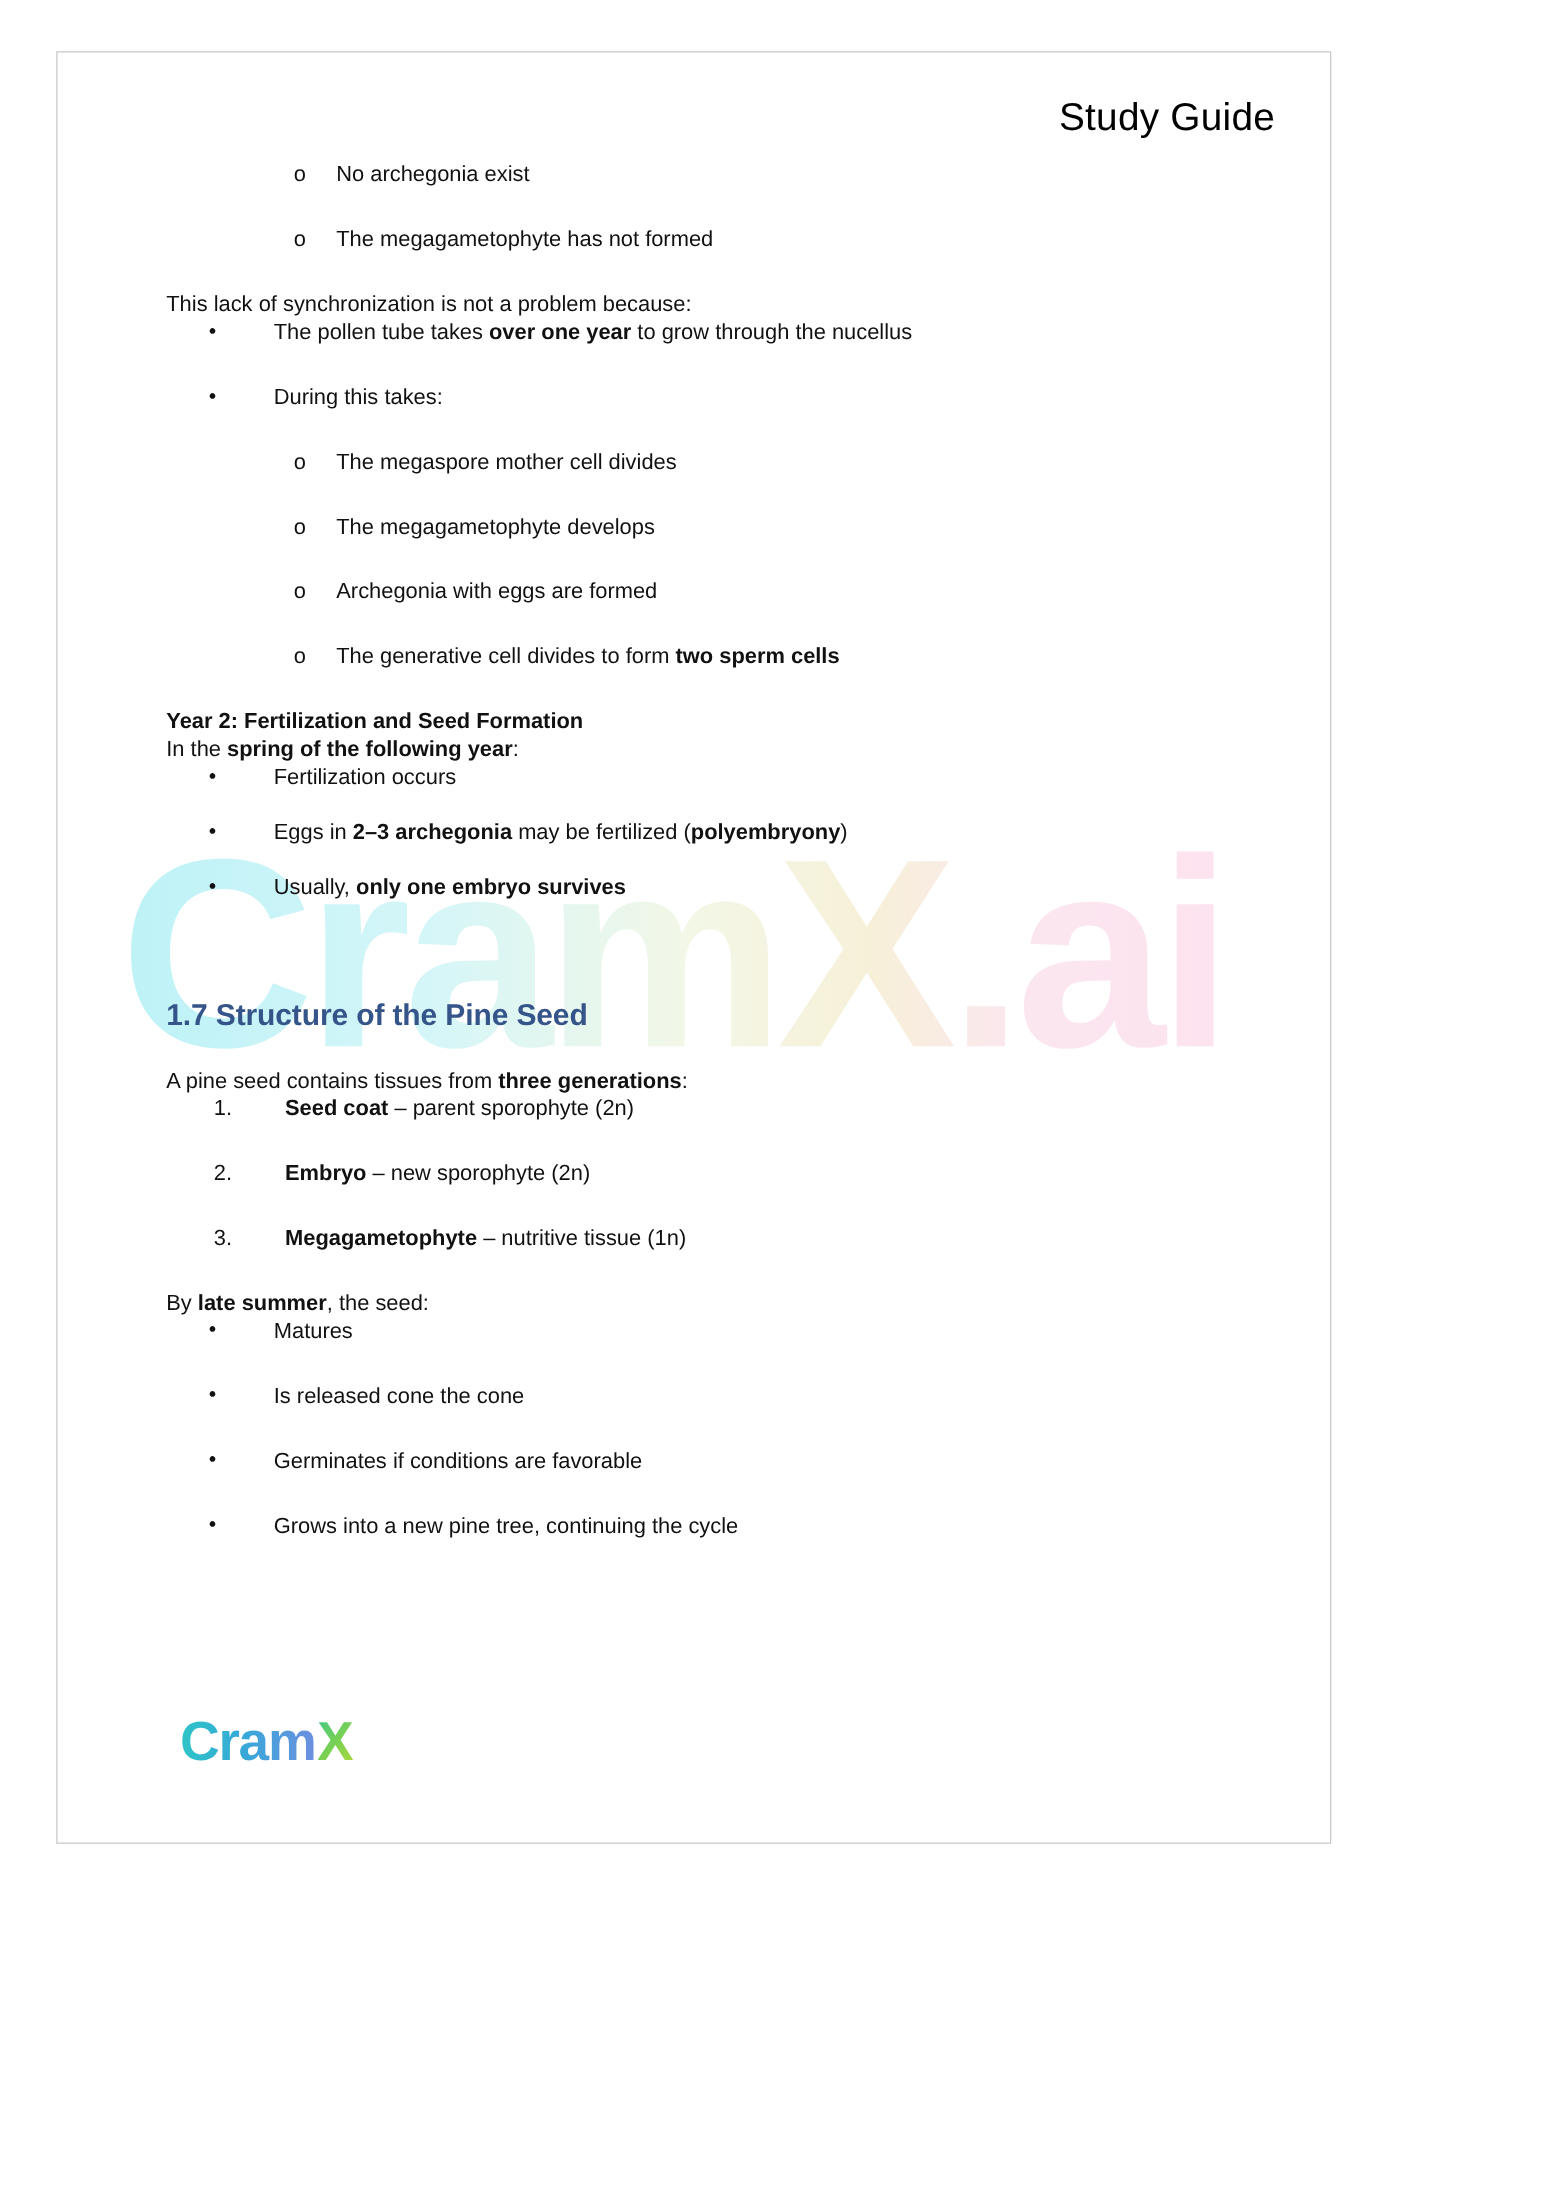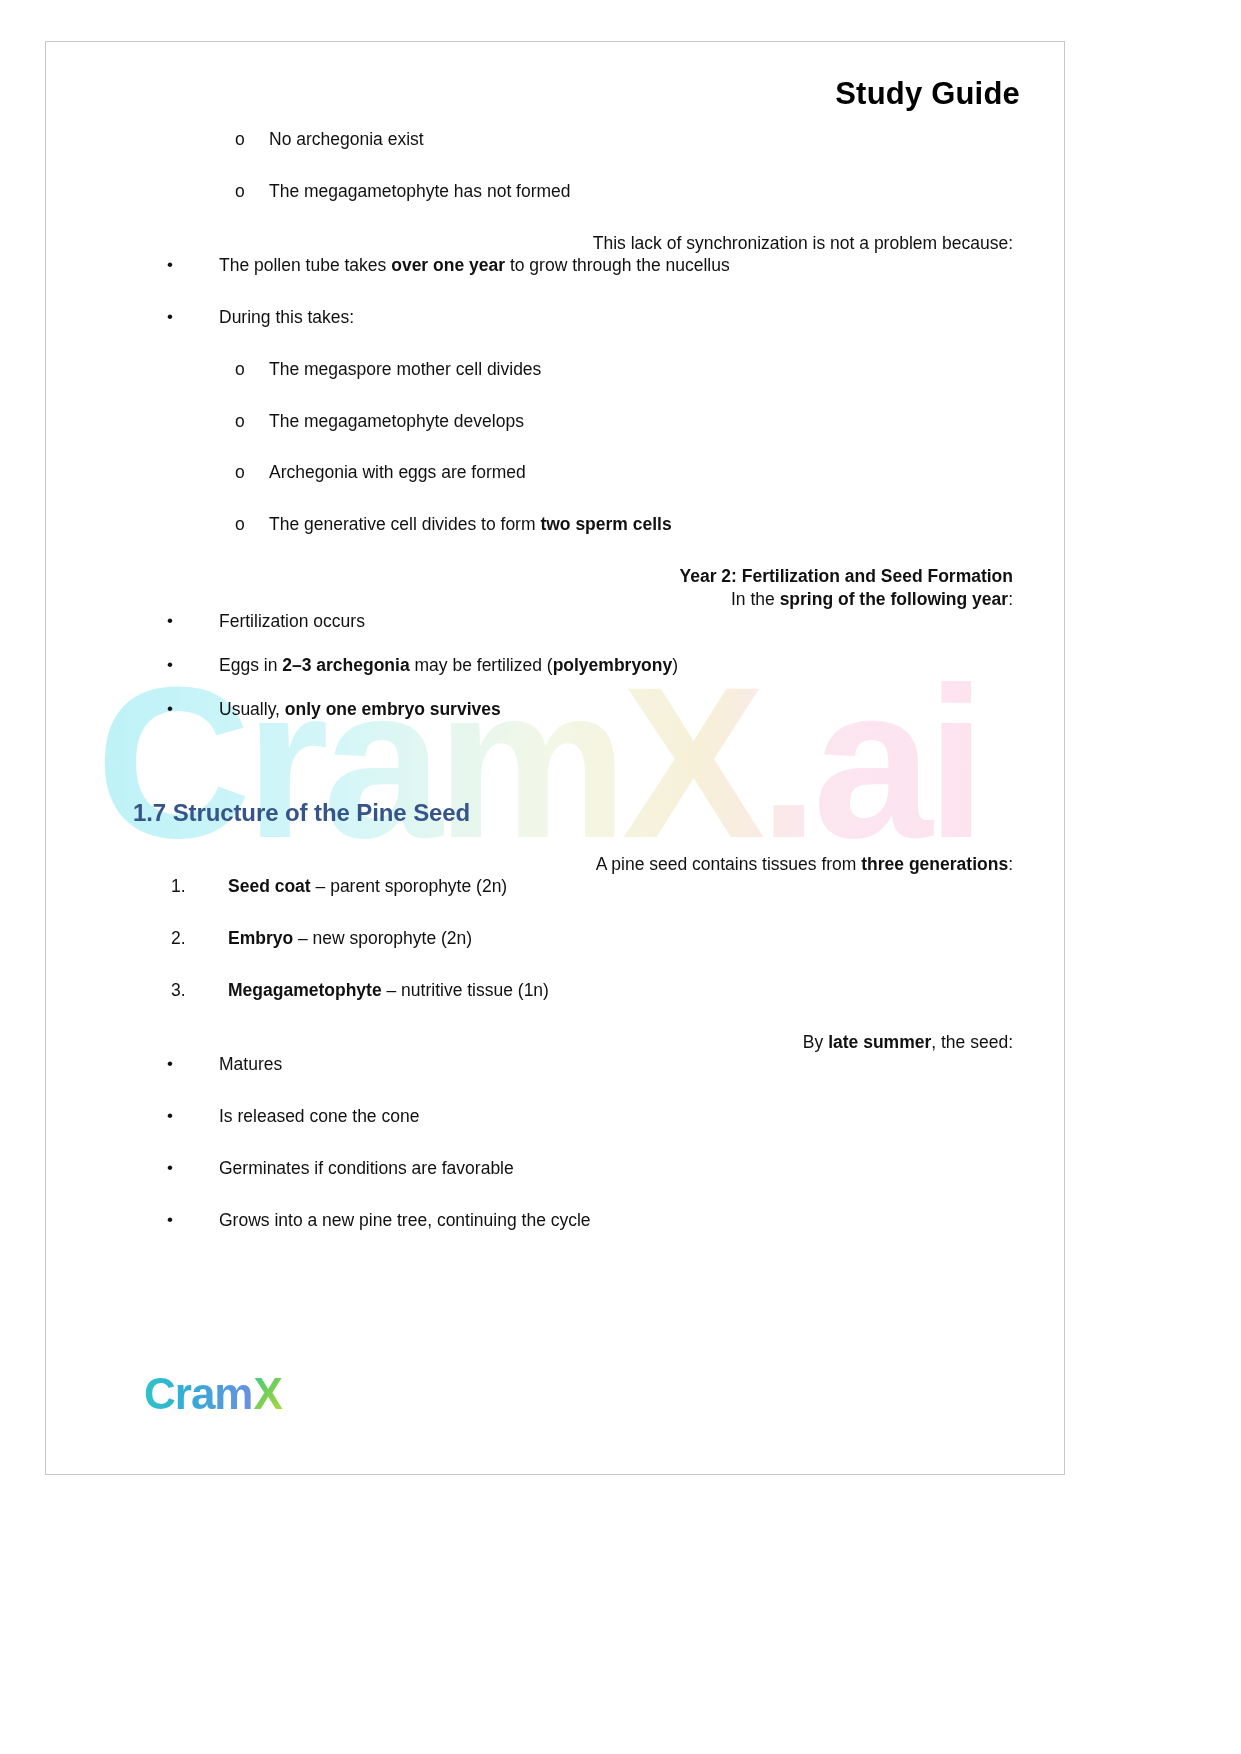--- a/index.html
+++ b/index.html
@@ -35,39 +35,38 @@
     height: 100%;
     z-index: 3;
   }
 
   
   .doc-header {
     position: absolute;
     right: 44px;
     top: 34px;
     font-size: 31px;
-    font-weight: bold;
+    font-weight: normal;
     color: #000000;
     letter-spacing: 0.2px;
   }
 
   
   .body-area {
     position: absolute;
     left: 87px;
     top: 86px;
     width: 880px;
   }
 
   p.para {
     margin: 0 0 0 0;
     font-size: 17.5px;
     line-height: 1.3;
     color: #111111;
-    text-align: right;
   }
 
   .blk { margin-bottom: 32px; }
 
   
   .li {
     display: flex;
     align-items: flex-start;
     font-size: 17.5px;
     line-height: 1.3;

